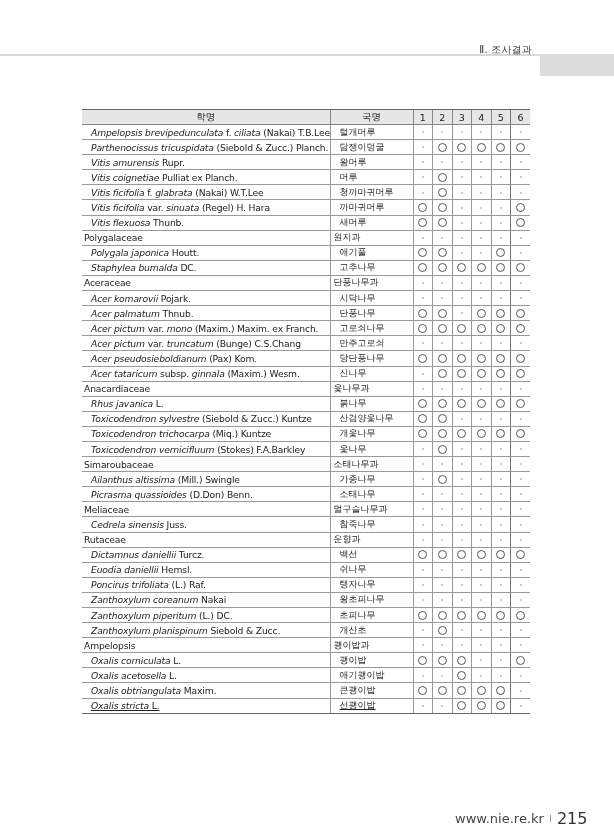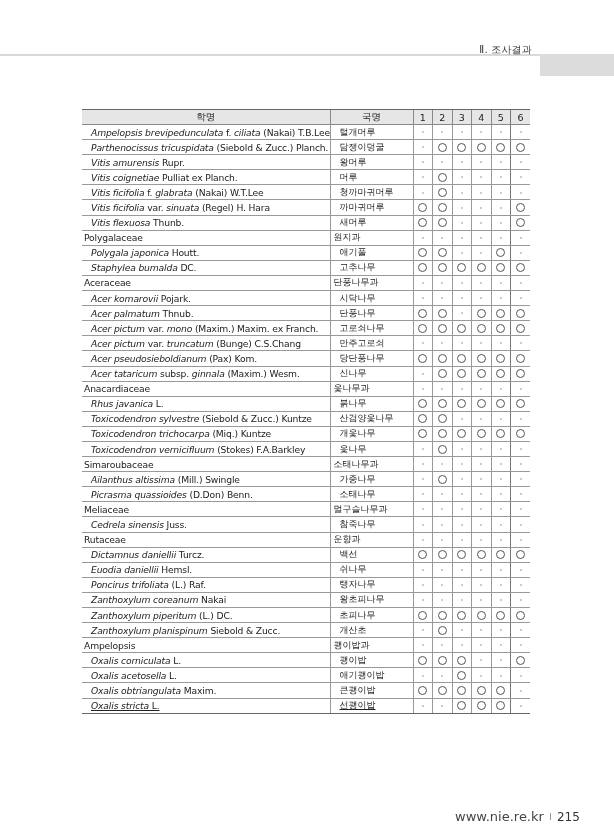--- a/index.html
+++ b/index.html
@@ -26,21 +26,21 @@
   table.species td.mark.dot { color: #aaa; font-size: 7px; }
   table.species td.mark.col6 { border-left: 1.6px solid #777; }
   table.species thead th.col6 { border-left: 1.6px solid #777; }
   table.species tbody tr:last-child td { border-bottom: 1.4px solid #666; text-decoration: underline; }
   .circle { display: inline-block; width: 9px; height: 9px; border: 1px solid #555; border-radius: 50%; vertical-align: middle; }
   .dotmark { display: inline-block; width: 2px; height: 2px; background: #bbb; border-radius: 50%; vertical-align: middle; }
 
   .footer { position: absolute; top: 809px; left: 455px; display: flex; align-items: center; }
   .footer .url { font-size: 13px; color: #444; }
   .footer .sep { width: 1px; height: 7px; background: #999; margin: 0 6px; }
-  .footer .page { font-size: 12px; color: #333; text-align: center; }
+  .footer .page { font-size: 16px; color: #333; text-align: center; }
 </style>
 </head>
 <body>
 
 <div class="top-rule"></div>
 <div class="tab-block"></div>
 <div class="section-title">Ⅱ. 조사결과</div>
 
 <table class="species">
   <colgroup>

